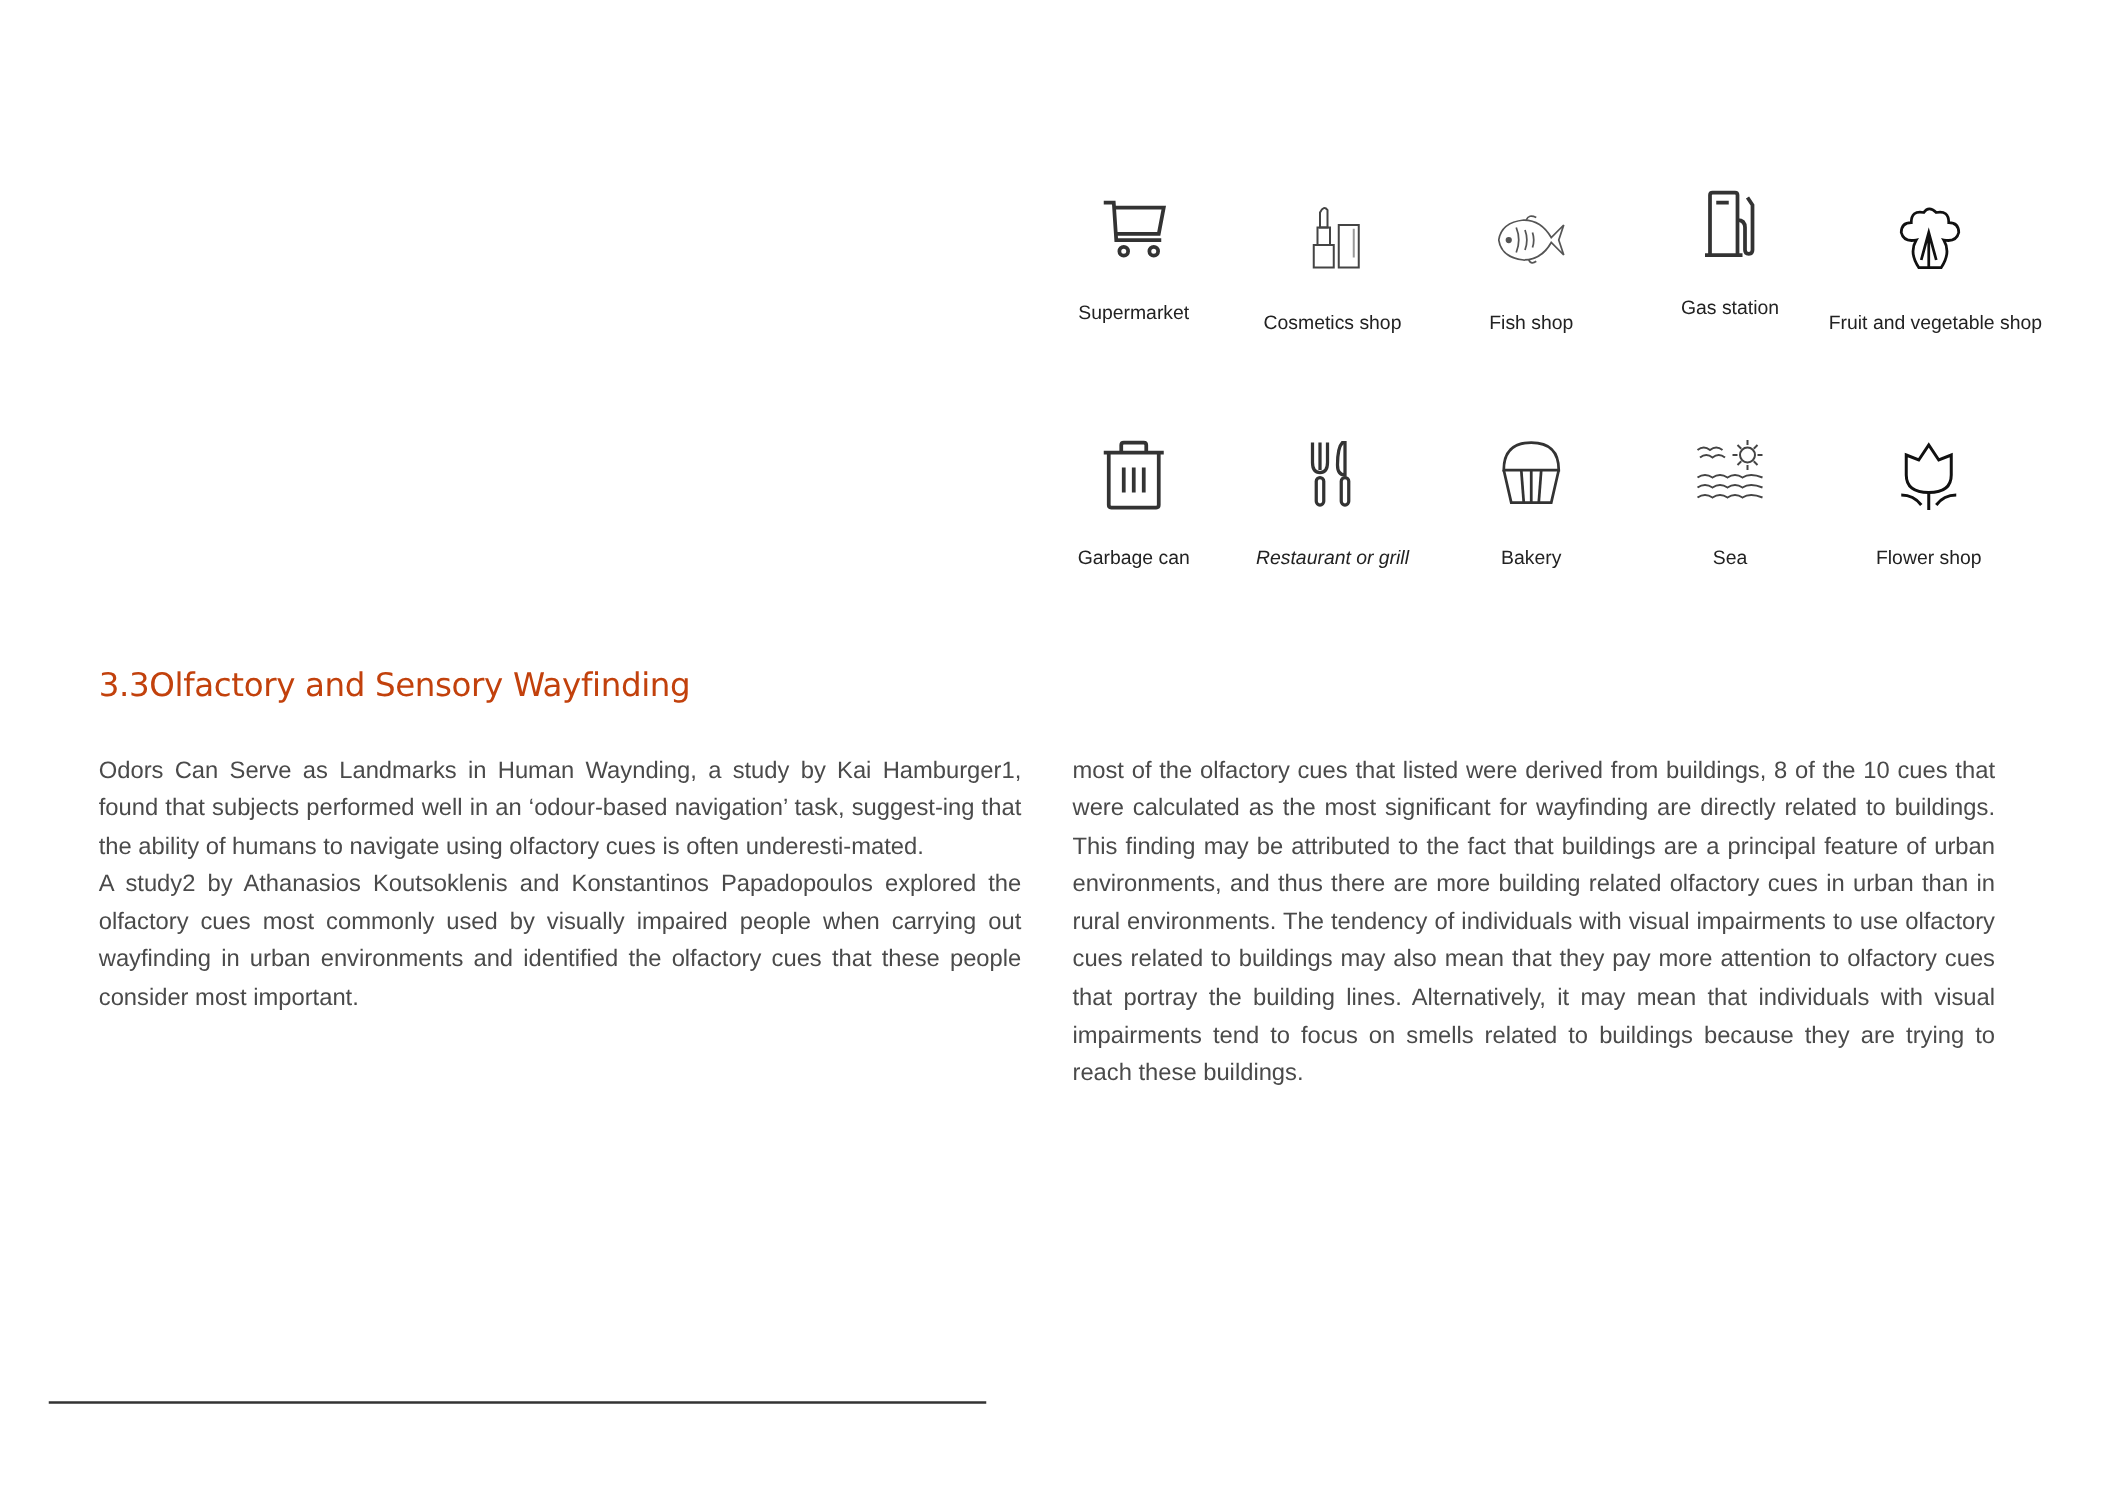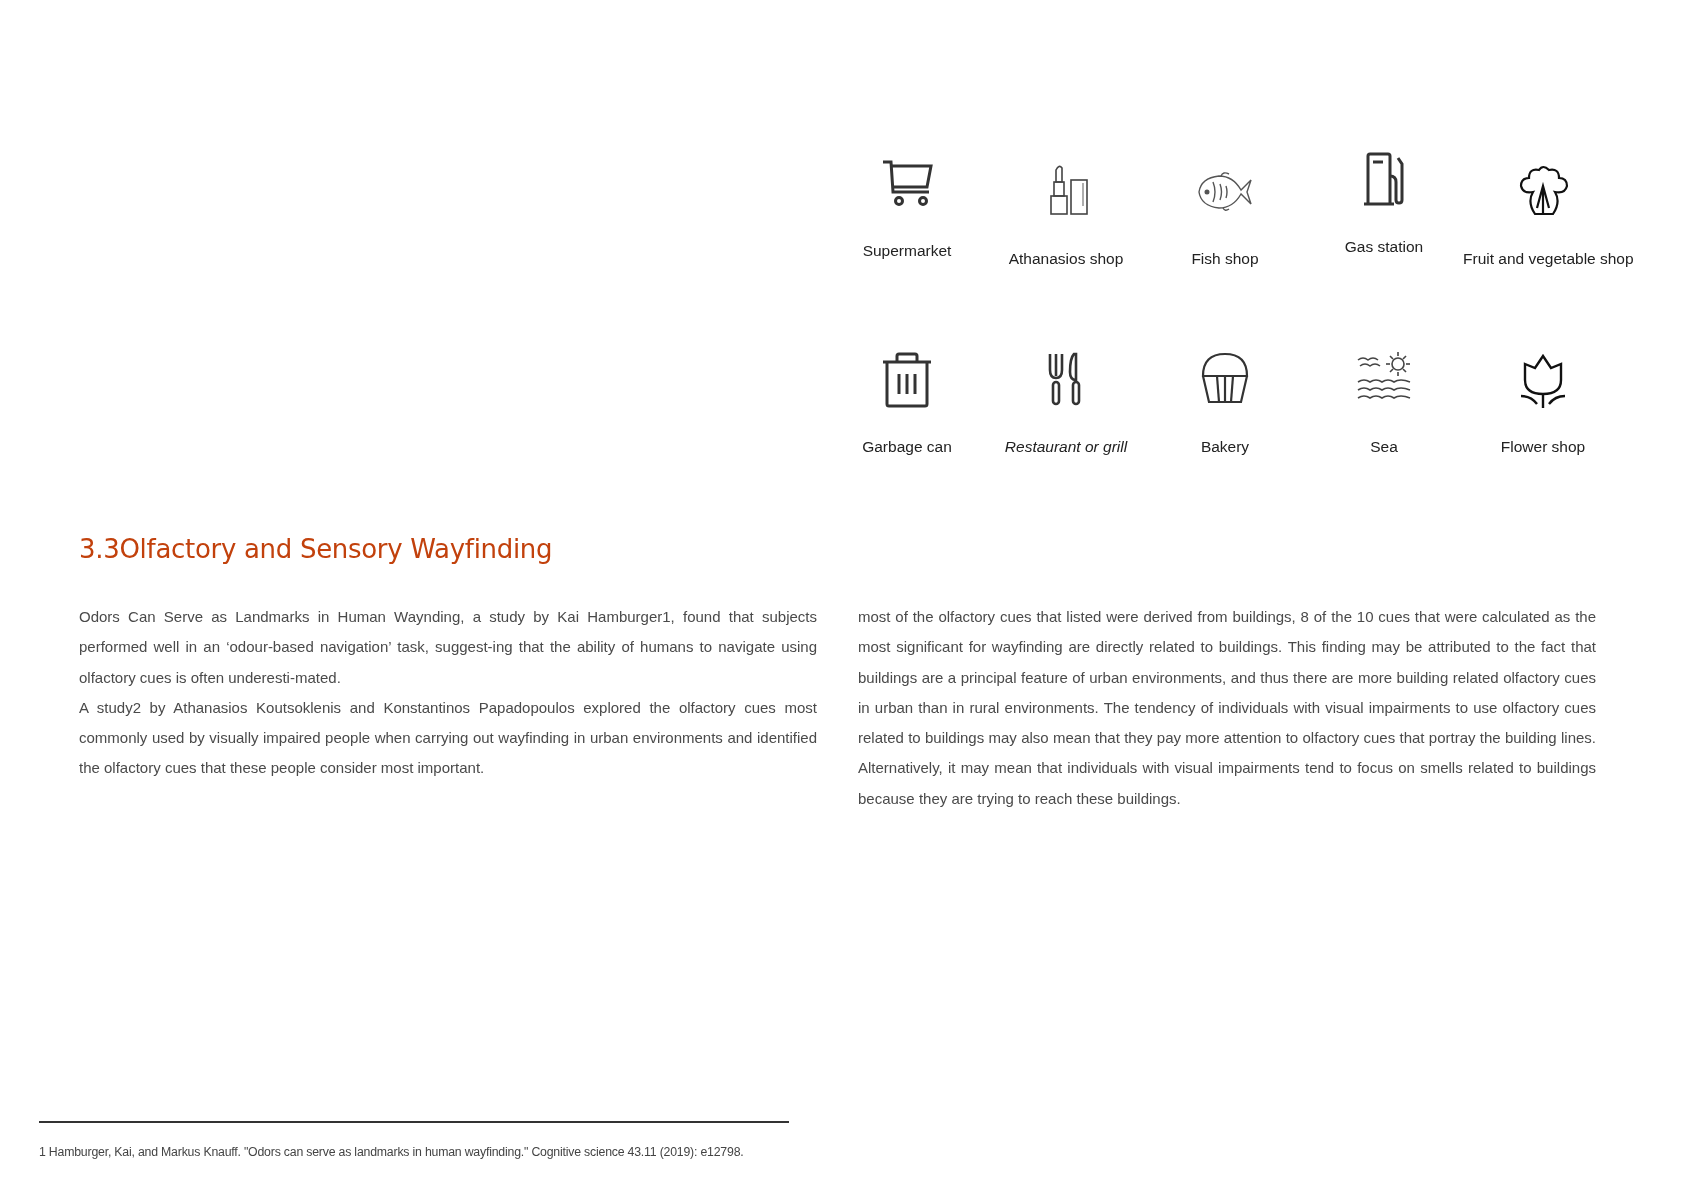--- a/index.html
+++ b/index.html
@@ -6,21 +6,21 @@
   body { width:1697px; height:1199px; position:relative; overflow:hidden;
          font-family:"Liberation Sans", sans-serif; color:#3a3a3a; }
   .icon-grid { position:absolute; left:845px; top:150px; width:800px; }
   .icon-cell { position:absolute; width:160px; text-align:center; }
   .icon-cell svg { display:block; margin:0 auto; width:60px; height:60px; }
   .icon-label { display:block; margin-top:28px; font-size:15.5px; color:#222;
                 font-family:"Liberation Sans", sans-serif; white-space:nowrap; }
   .section-title { position:absolute; left:79px; top:534px; margin:0;
                    font-size:26px; font-weight:normal; color:#c2410c;
                    font-family:"DejaVu Sans", sans-serif; letter-spacing:-0.3px; }
-  .col { position:absolute; top:602px; width:738px; font-size:15px; line-height:30.3px;
+  .col { position:absolute; top:602px; width:738px; font-size:19px; line-height:30.3px;
          color:#4a4a4a; text-align:justify; font-family:"Liberation Sans", sans-serif; }
   .col p { margin:0; }
   .col-left { left:79px; }
   .col-right { left:858px; }
   .footnote-rule { position:absolute; left:39px; top:1121px; width:750px; height:0;
                    border-top:2px solid #333; }
   .footnotes { position:absolute; left:39px; top:1141px; font-size:12.3px; color:#444;
                line-height:22px; font-family:"Liberation Sans", sans-serif; letter-spacing:-0.2px; }
   .footnotes div { white-space:nowrap; }
 </style>
@@ -39,21 +39,21 @@
     <span class="icon-label">Supermarket</span>
   </div>
   <div class="icon-cell" style="left:141px; top:12px;">
     <svg viewBox="0 0 60 60" fill="none" stroke="#444" stroke-width="1.6">
       <path d="M20 20 L20 8 Q23 2 26 6 L26 20 Z"></path>
       <rect x="18" y="20" width="10" height="14"></rect>
       <rect x="15" y="34" width="16" height="18"></rect>
       <rect x="35" y="18" width="16" height="34"></rect>
       <line x1="47" y1="21" x2="47" y2="44" stroke="#999"></line>
     </svg>
-    <span class="icon-label">Athanasios shop</span>
+    <span class="icon-label">Cosmetics shop</span>
   </div>
   <div class="icon-cell" style="left:300px; top:12px;">
     <svg viewBox="0 0 60 60" fill="none" stroke="#555" stroke-width="1.4">
       <path d="M4 30 Q6 16 24 14 Q38 14 46 28 L56 18 L52 30 L56 42 L46 32 Q38 46 24 46 Q6 44 4 30 Z"></path>
       <circle cx="12" cy="30" r="1.8" fill="#555"></circle>
       <path d="M18 20 Q22 30 18 40"></path>
         <path d="M25 22 Q28 30 25 38"></path>
         <path d="M31 24 Q33 30 31 36"></path>
       <path d="M26 14 Q28 9 34 12"></path>
         <path d="M28 46 Q30 50 34 47"></path>
@@ -144,14 +144,13 @@
   <p>Odors Can Serve as Landmarks in Human Waynding, a study by Kai Hamburger1, found that subjects performed well in an ‘odour-based navigation’ task, suggest-ing that the ability of humans to navigate using olfactory cues is often underesti-mated.</p>
   <p>A study2 by Athanasios Koutsoklenis and Konstantinos Papadopoulos explored the olfactory cues most commonly used by visually impaired people when carrying out wayfinding in urban environments and identified the olfactory cues that these people consider most important.</p>
 </div>
 
 <div class="col col-right">
   <p>most of the olfactory cues that listed were derived from buildings, 8 of the 10 cues that were calculated as the most significant for wayfinding are directly related to buildings. This finding may be attributed to the fact that buildings are a principal feature of urban environments, and thus there are more building related olfactory cues in urban than in rural environments. The tendency of individuals with visual impairments to use olfactory cues related to buildings may also mean that they pay more attention to olfactory cues that portray the building lines. Alternatively, it may mean that individuals with visual impairments tend to focus on smells related to buildings because they are trying to reach these buildings.</p>
 </div>
 
 <div class="footnote-rule"></div>
 <div class="footnotes">
-  <div>1 Hamburger, Kai, and Markus Knauff. "Odors can serve as landmarks in human wayfinding." Cognitive science 43.11 (2019): e12798.</div>
 </div>
 
 </body></html>

